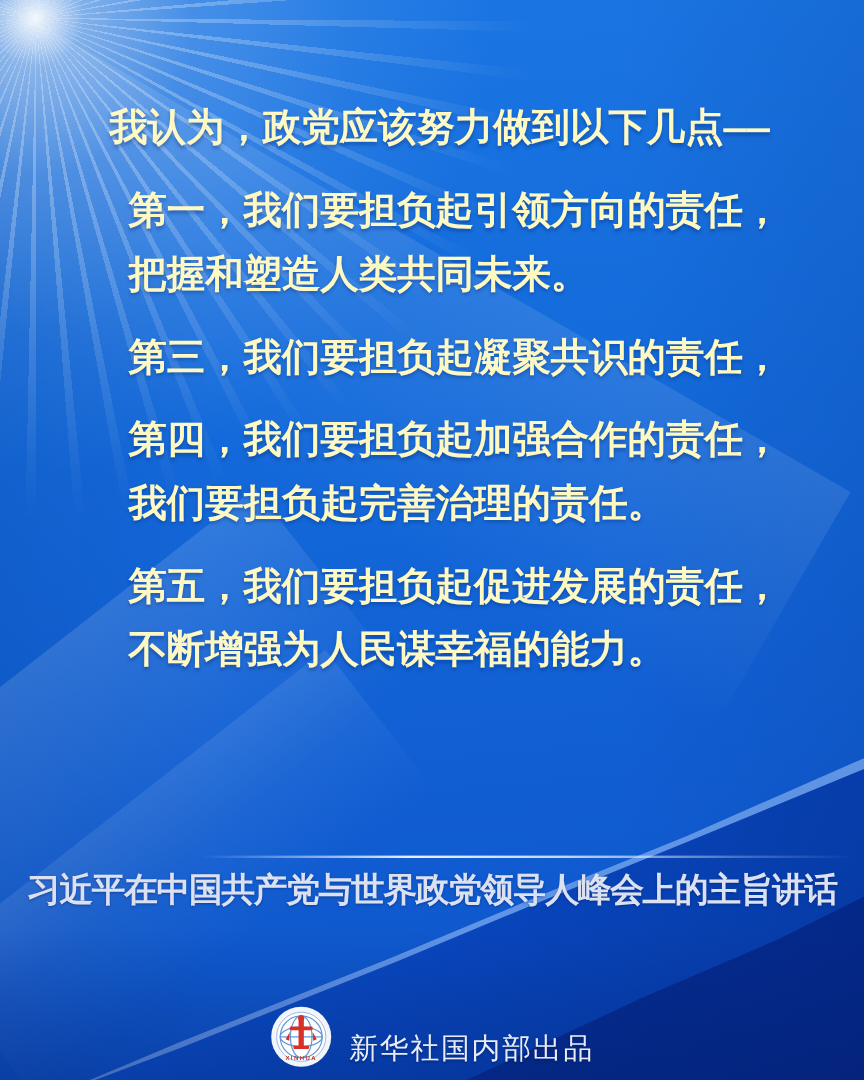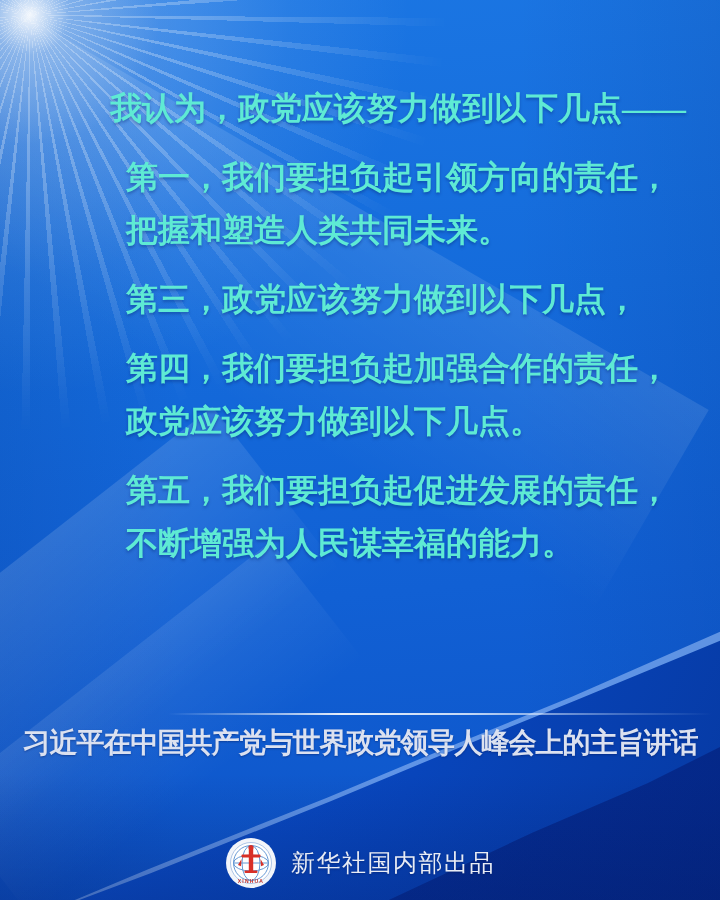--- a/index.html
+++ b/index.html
@@ -68,41 +68,42 @@
   .bottom-vignette{
     position:absolute;inset:0;
     background:linear-gradient(180deg,rgba(0,0,0,0) 86%,rgba(3,26,100,.30) 100%);
   }
   .divider-line{
     position:absolute;left:168px;top:713px;width:544px;height:2px;
     background:linear-gradient(90deg,rgba(255,255,255,0),rgba(255,255,255,.9) 32%,rgba(240,247,255,.8) 55%,rgba(215,232,255,.3) 82%,rgba(255,255,255,0));
   }
   
   .quote{
-    position:absolute;left:110px;top:82px;width:585px;
-    color:#5eead4;
+    position:absolute;left:91px;top:82px;width:585px;
+    color:#fef9c3;
     font-weight:bold;font-size:32px;line-height:53px;
     text-shadow:0 2px 3px rgba(0,30,100,.35);
+    font-family:Liberation Mono, monospace;
   }
   .quote-intro{margin:0 0 14px 0;}
   .quote-point{margin:16px;}
   .quote-line{display:block;}
   
   .attribution{
     position:absolute;left:0;right:0;top:726px;
     text-align:center;color:#dbe1f0;
     text-shadow:0 1px 2px rgba(0,20,80,.4);
     font-weight:bold;
   }
   .attr-title{font-size:28px;line-height:34px;letter-spacing:-1px;}
   .attr-date{font-size:26px;line-height:30px;margin-top:8px;}
   
   .footer{
     position:absolute;left:0;right:0;top:836px;height:54px;
-    display:flex;align-items:center;justify-content:center;gap:14px;
+    display:flex;align-items:flex-end;justify-content:center;gap:14px;
   }
   .logo{width:52px;height:52px;display:block;}
   .publisher{
     font-family:"Liberation Sans",sans-serif;
     font-size:24px;color:#e8ecf5;letter-spacing:1.5px;
     text-shadow:0 1px 2px rgba(0,20,80,.4);
   }
 </style>
 </head>
 <body>
@@ -123,25 +124,25 @@
   <div class="divider-line"></div>
 
   <div class="quote">
     <p class="quote-intro">我认为，政党应该努力做到以下几点——</p>
 
     <p class="quote-point">
       <span class="quote-line">第一，我们要担负起引领方向的责任，</span>
       <span class="quote-line">把握和塑造人类共同未来。</span>
     </p>
     <p class="quote-point">
-      <span class="quote-line">第三，政党应该努力做到以下几点，</span>
+      <span class="quote-line">第三，我们要担负起凝聚共识的责任，</span>
     </p>
     <p class="quote-point">
       <span class="quote-line">第四，我们要担负起加强合作的责任，</span>
-      <span class="quote-line">政党应该努力做到以下几点。</span>
+      <span class="quote-line">我们要担负起完善治理的责任。</span>
     </p>
     <p class="quote-point">
       <span class="quote-line">第五，我们要担负起促进发展的责任，</span>
       <span class="quote-line">不断增强为人民谋幸福的能力。</span>
     </p>
   </div>
 
   <div class="attribution">
     <div class="attr-title">习近平在中国共产党与世界政党领导人峰会上的主旨讲话</div>
   </div>

